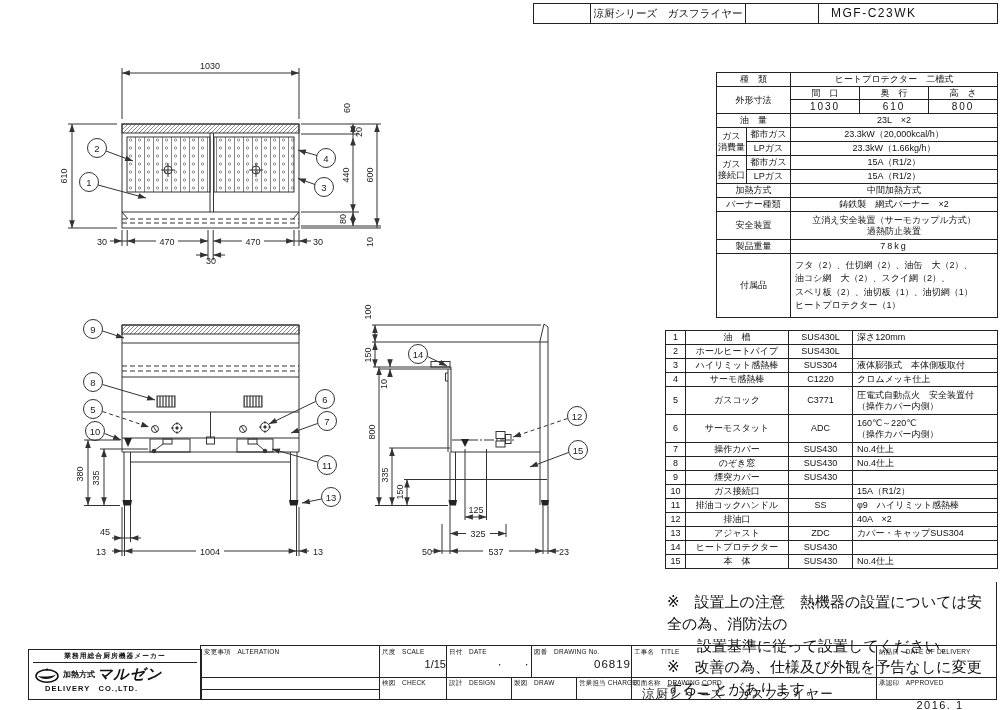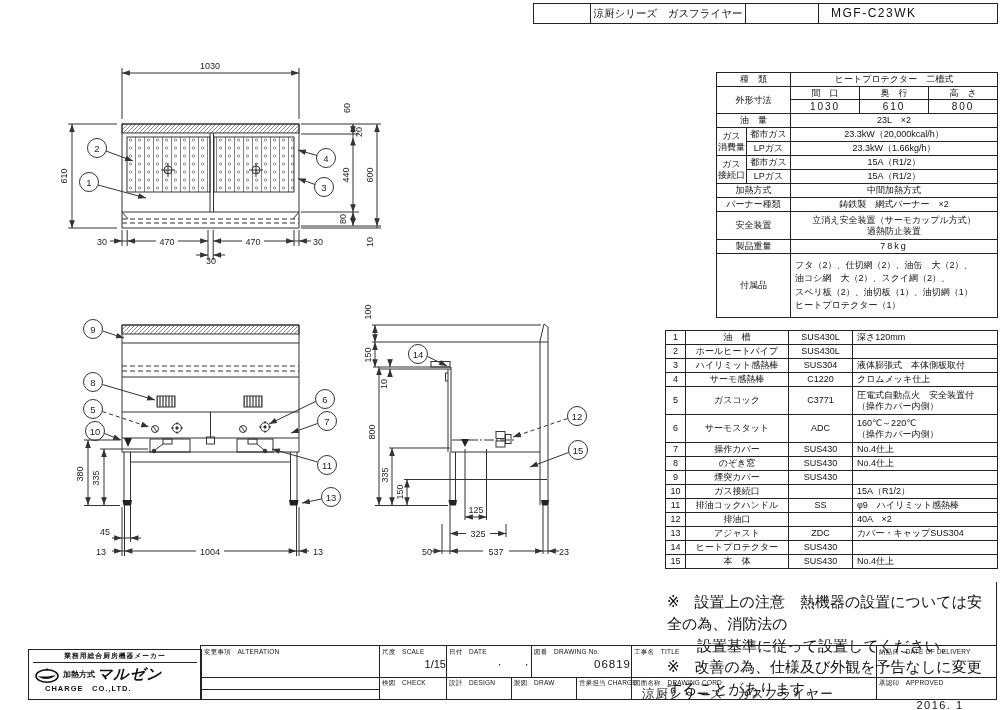--- a/index.html
+++ b/index.html
@@ -525,14 +525,14 @@
   <div style="margin:1px 4px 0;border-bottom:1.5px solid #222;font-size:6.8px;font-weight:bold;text-align:center;letter-spacing:1px;padding-bottom:1px">業務用総合厨房機器メーカー</div>
   <div style="display:flex;align-items:center;gap:2px;padding:2px 0 0 6px">
     <svg width="26" height="16" viewBox="0 0 26 16">
       <ellipse cx="12" cy="9" rx="11" ry="6.2" fill="none" stroke="#111" stroke-width="1.6"></ellipse>
       <path d="M3,9 C7,13.5 17,13 21,7.5 C16.5,9.8 8.5,10 3,9 Z" fill="#111"></path>
       <path d="M12,1.2 L12,4 M10.6,2.6 L13.4,2.6" stroke="#111" stroke-width="1"></path>
     </svg>
     <span style="font-size:8px;font-weight:bold">加熱方式</span>
     <span style="font-size:15px;font-weight:bold;font-style:italic;letter-spacing:1px">マルゼン</span>
   </div>
-  <div style="font-size:7.5px;font-weight:bold;letter-spacing:1px;padding-left:16px">CHARGE　CO.,LTD.</div>
+  <div style="font-size:7.5px;font-weight:bold;letter-spacing:1px;padding-left:16px">DELIVERY　CO.,LTD.</div>
 </div>
 
 </body></html>

